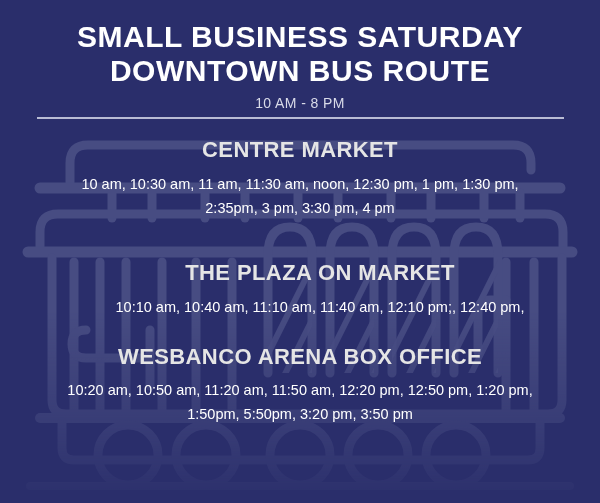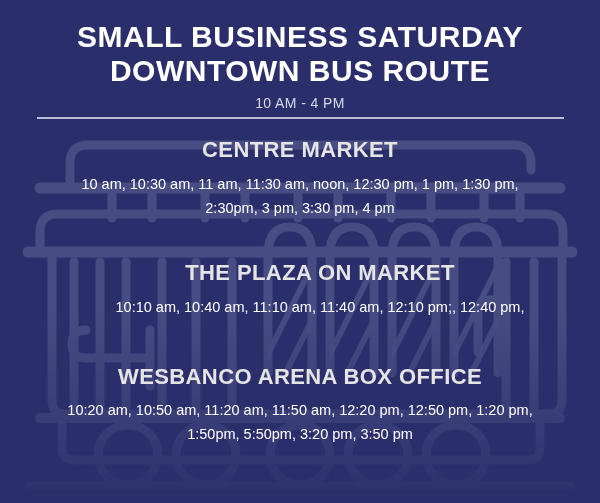--- a/index.html
+++ b/index.html
@@ -75,21 +75,21 @@
     background: #b9bcd4;
     margin: 0 auto;
     width: 527px;
   }
 
   .section {
     margin-top: 16px;
   }
   .section.first { margin-top: 18px; }
   .section.second { margin-top: 40px; margin-left: 40px; }
-  .section.third { margin-top: 44px; text-align: center; }
+  .section.third { margin-top: 24px; text-align: center; }
 
   .stop-name {
     color: #e5e5e5;
     font-weight: bold;
     font-size: 22px;
     letter-spacing: 0.4px;
     text-transform: uppercase;
     line-height: 1.2;
   }
 
@@ -211,29 +211,29 @@
         </g>
       </g>
     </svg>
   </div>
 
   <div id="content">
 
     <div class="masthead">
       <div class="title-line">SMALL BUSINESS SATURDAY</div>
       <div class="title-line">DOWNTOWN BUS ROUTE</div>
-      <div class="subtitle">10 AM - 4 PM</div>
+      <div class="subtitle">10 AM - 8 PM</div>
       <div class="rule"></div>
     </div>
 
     <div class="section first">
       <div class="stop-name">CENTRE MARKET</div>
       <div class="stop-times">
         <div>10 am, 10:30 am, 11 am, 11:30 am, noon, 12:30 pm, 1 pm, 1:30 pm,</div>
-        <div>2:30pm, 3 pm, 3:30 pm, 4 pm</div>
+        <div>2:35pm, 3 pm, 3:30 pm, 4 pm</div>
       </div>
     </div>
 
     <div class="section second">
       <div class="stop-name">THE PLAZA ON MARKET</div>
       <div class="stop-times">
         <div>10:10 am, 10:40 am,  11:10 am,  11:40 am,  12:10 pm;, 12:40 pm,</div>
       </div>
     </div>
 

